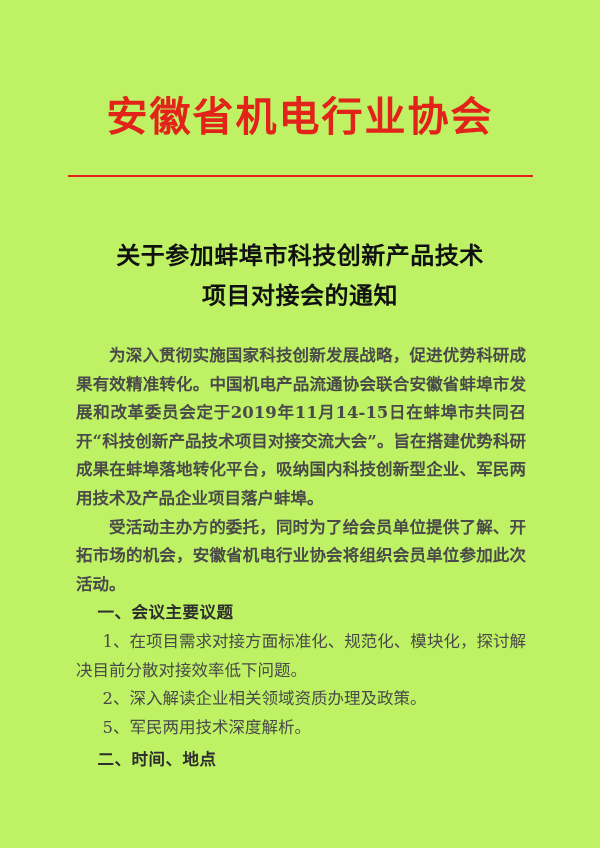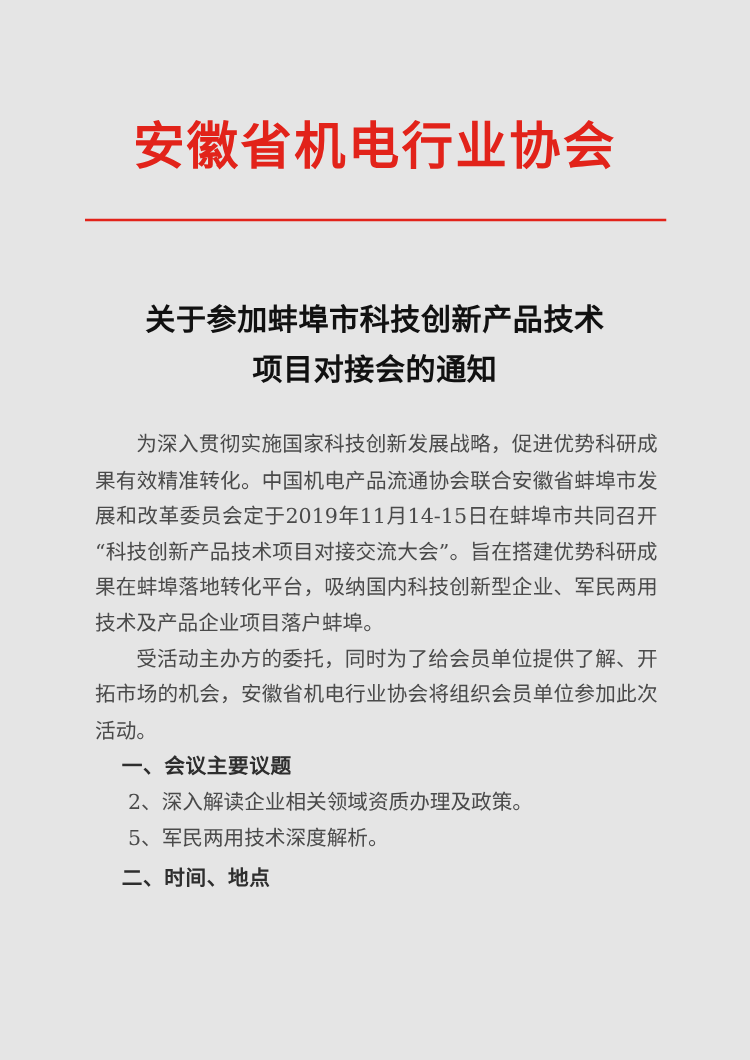--- a/index.html
+++ b/index.html
@@ -6,21 +6,21 @@
   html, body {
     margin: 0;
     padding: 0;
     background: #ffffff;
   }
 
   .page {
     position: relative;
     width: 600px;
     height: 848px;
-    background: #e5e5e5;
+    background: #bef264;
     overflow: hidden;
     font-family: "DejaVu Serif", "Liberation Serif", serif;
     -webkit-font-smoothing: antialiased;
   }
 
   
   .letterhead {
     position: absolute;
     top: 92px;
     left: 0;
@@ -85,20 +85,21 @@
     margin: 0;
     padding: 0;
   }
 
   .salutation {
     text-indent: 0;
   }
 
   .para {
     text-indent: 2em;
+    font-weight: bold;
   }
 
   .section-heading {
     text-indent: 1.3em;
     font-weight: bold;
     color: #2e2e2e;
     letter-spacing: 0.5px;
   }
 
   .list-item {
@@ -126,20 +127,21 @@
 
   <div class="body-block">
 
 
     <p class="para">为深入贯彻实施国家科技创新发展战略，促进优势科研成果有效精准转化。中国机电产品流通协会联合安徽省蚌埠市发展和改革委员会定于2019年11月14-15日在蚌埠市共同召开“科技创新产品技术项目对接交流大会”。旨在搭建优势科研成果在蚌埠落地转化平台，吸纳国内科技创新型企业、军民两用技术及产品企业项目落户蚌埠。</p>
 
     <p class="para">受活动主办方的委托，同时为了给会员单位提供了解、开拓市场的机会，安徽省机电行业协会将组织会员单位参加此次活动。</p>
 
     <p class="section-heading">一、会议主要议题</p>
 
+    <p class="list-item">1、在项目需求对接方面标准化、规范化、模块化，探讨解决目前分散对接效率低下问题。</p>
     <p class="list-item">2、深入解读企业相关领域资质办理及政策。</p>
     <p class="list-item">5、军民两用技术深度解析。</p>
 
     <div class="spacer-sm"></div>
 
     <p class="section-heading">二、时间、地点</p>
 
   </div>
 
 </div>

